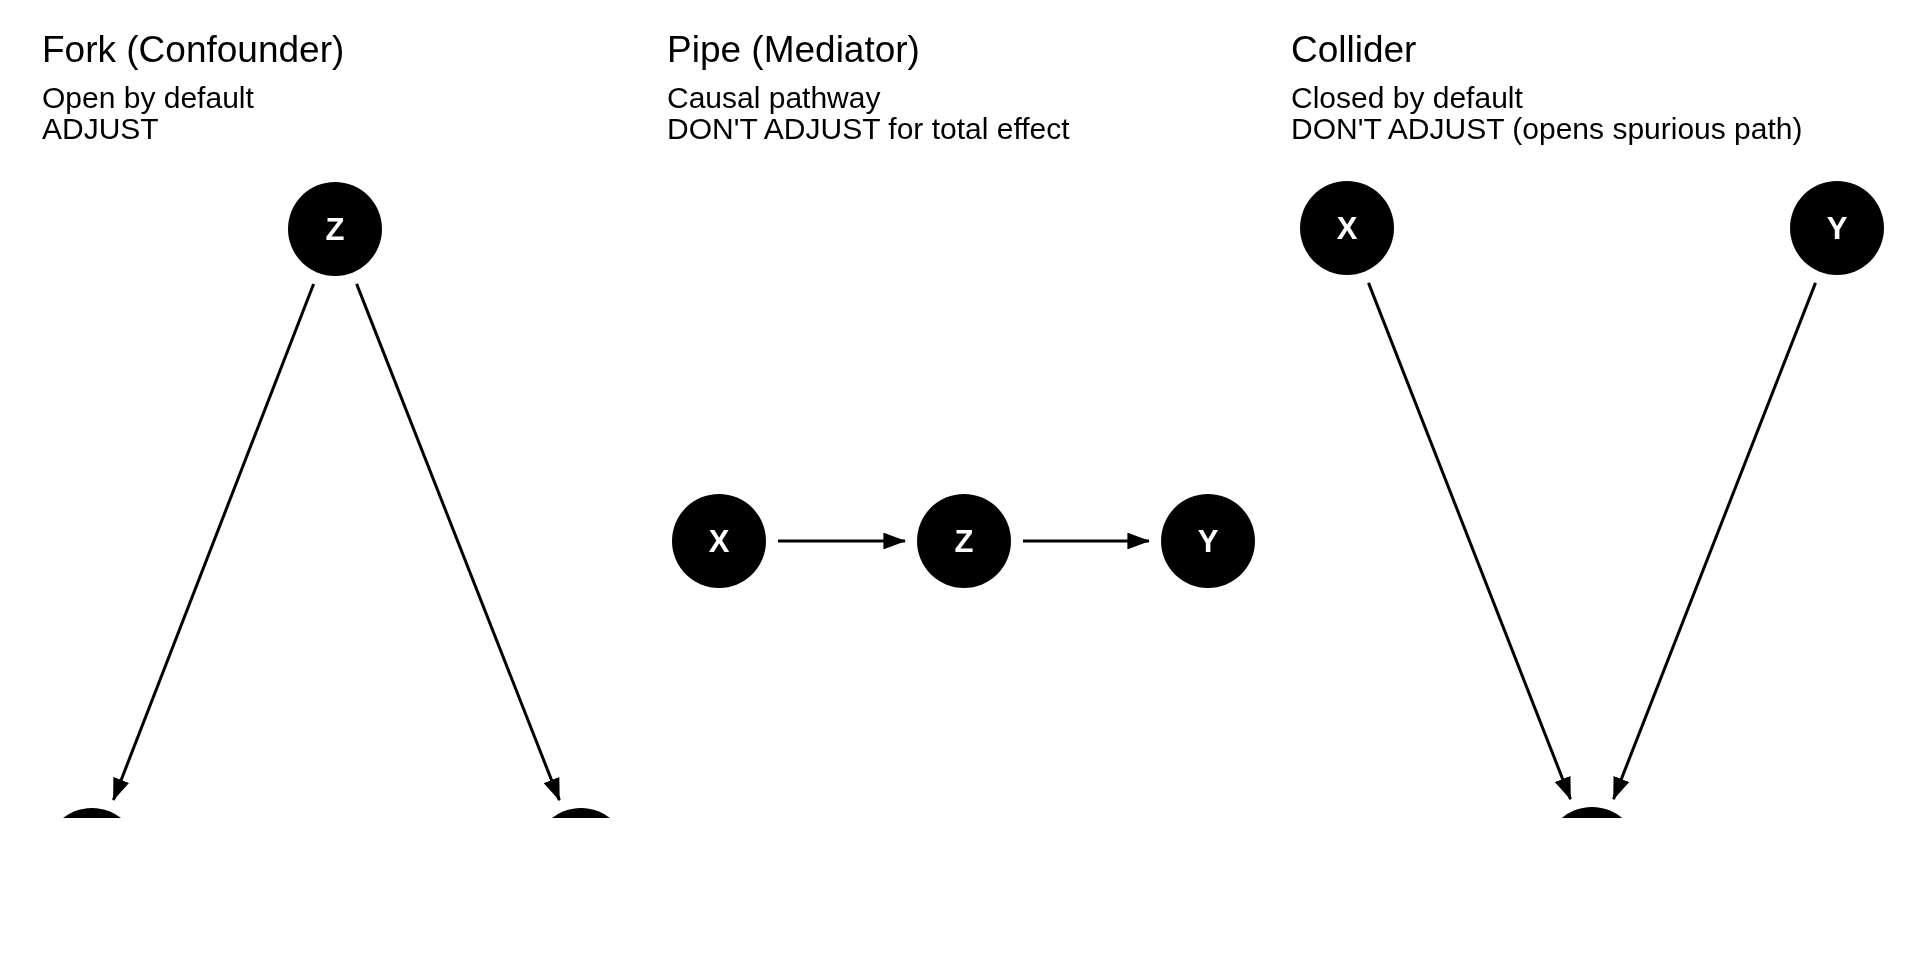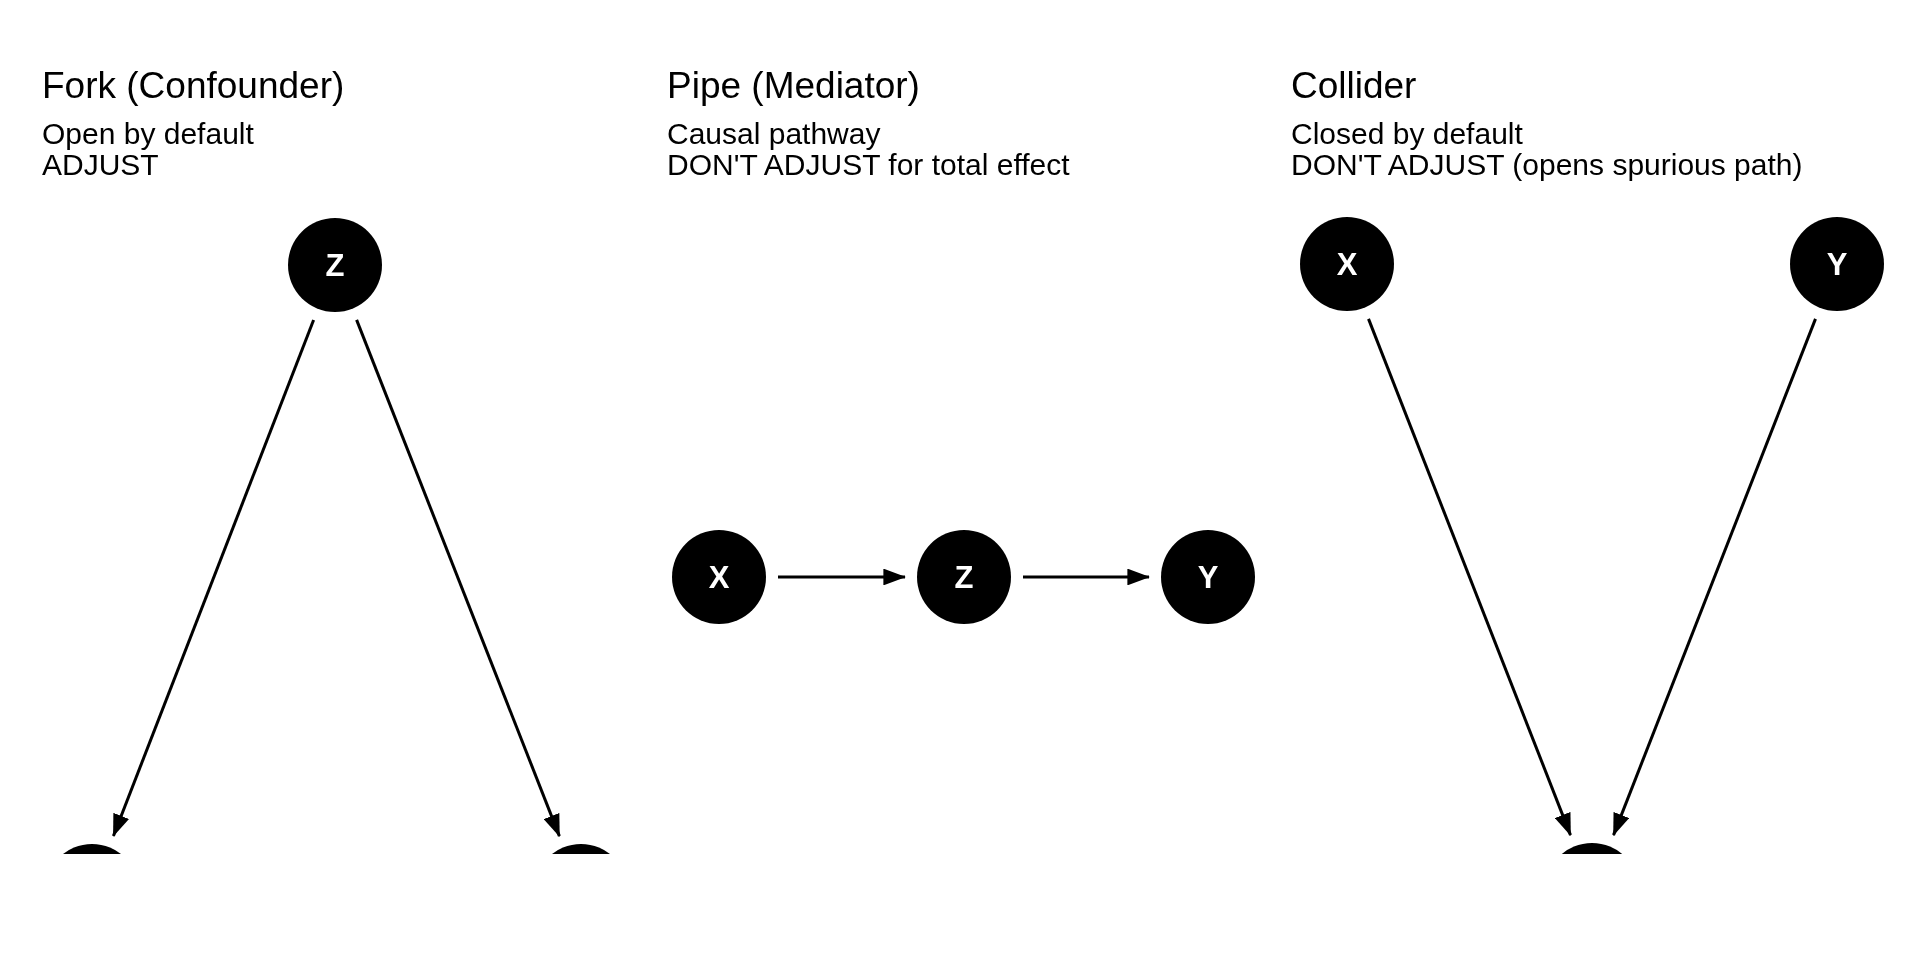--- a/index.html
+++ b/index.html
@@ -6,21 +6,20 @@
     margin: 0;
     padding: 0;
     background: #ffffff;
   }
   .canvas {
     position: relative;
     width: 1920px;
     height: 818px;
     background: #c2410c;
     overflow: hidden;
-    margin-top: 36px;
   }
   svg { display: block; }
   .panel-title {
     font-family: "Liberation Sans", sans-serif;
     font-size: 37px;
     font-weight: 400;
     fill: #000000;
   }
   .panel-subtitle {
     font-family: "Liberation Sans", sans-serif;

